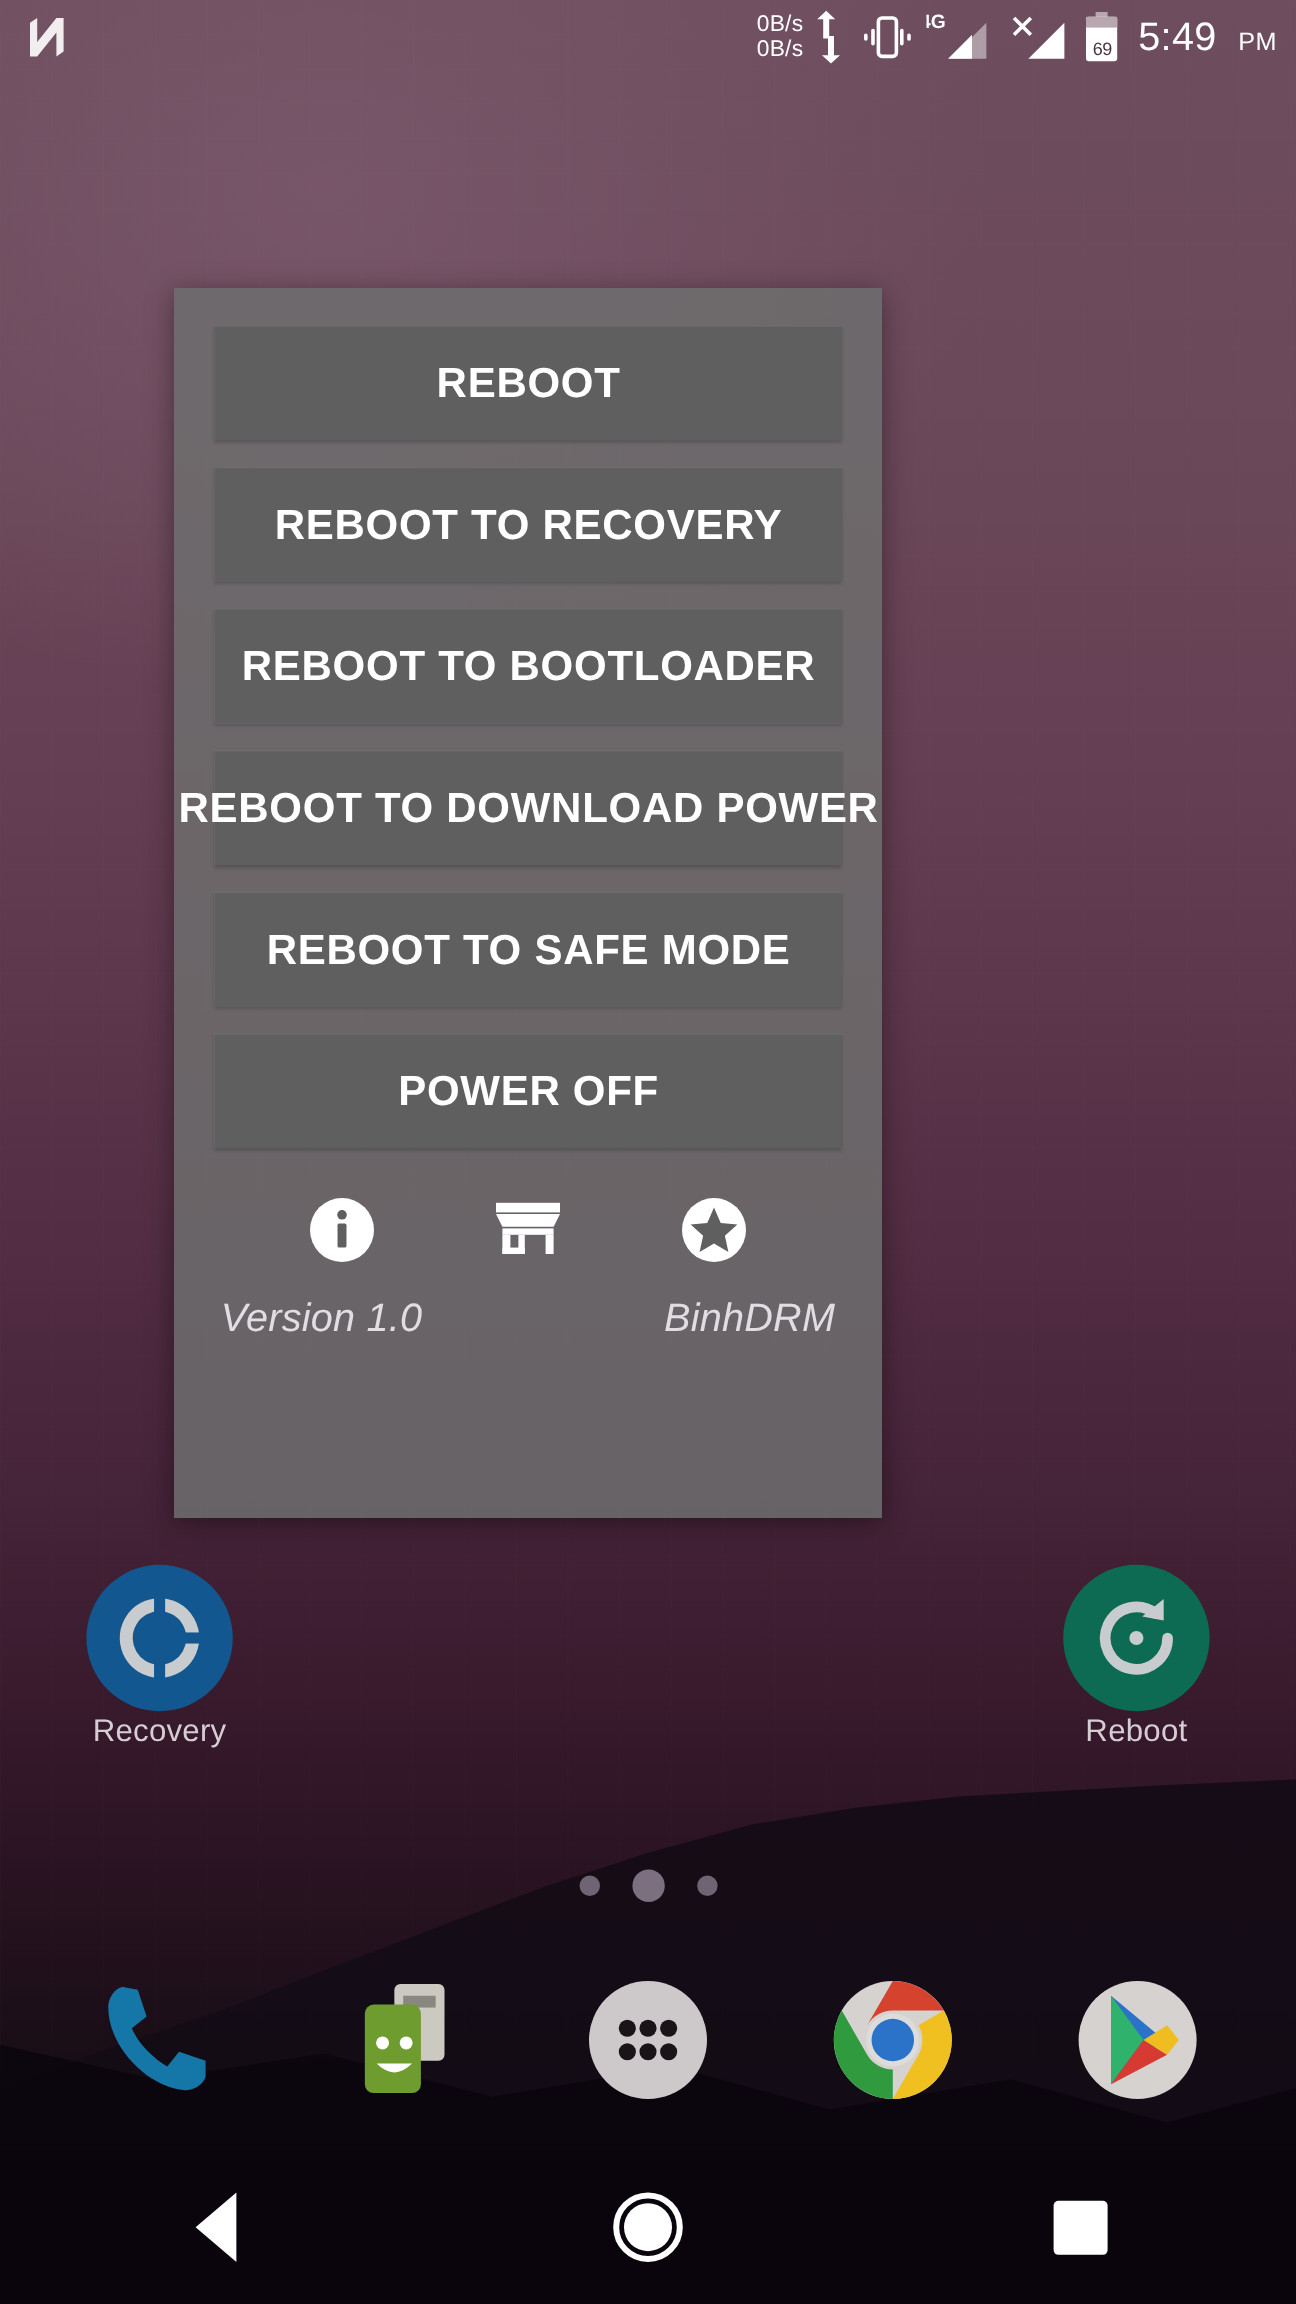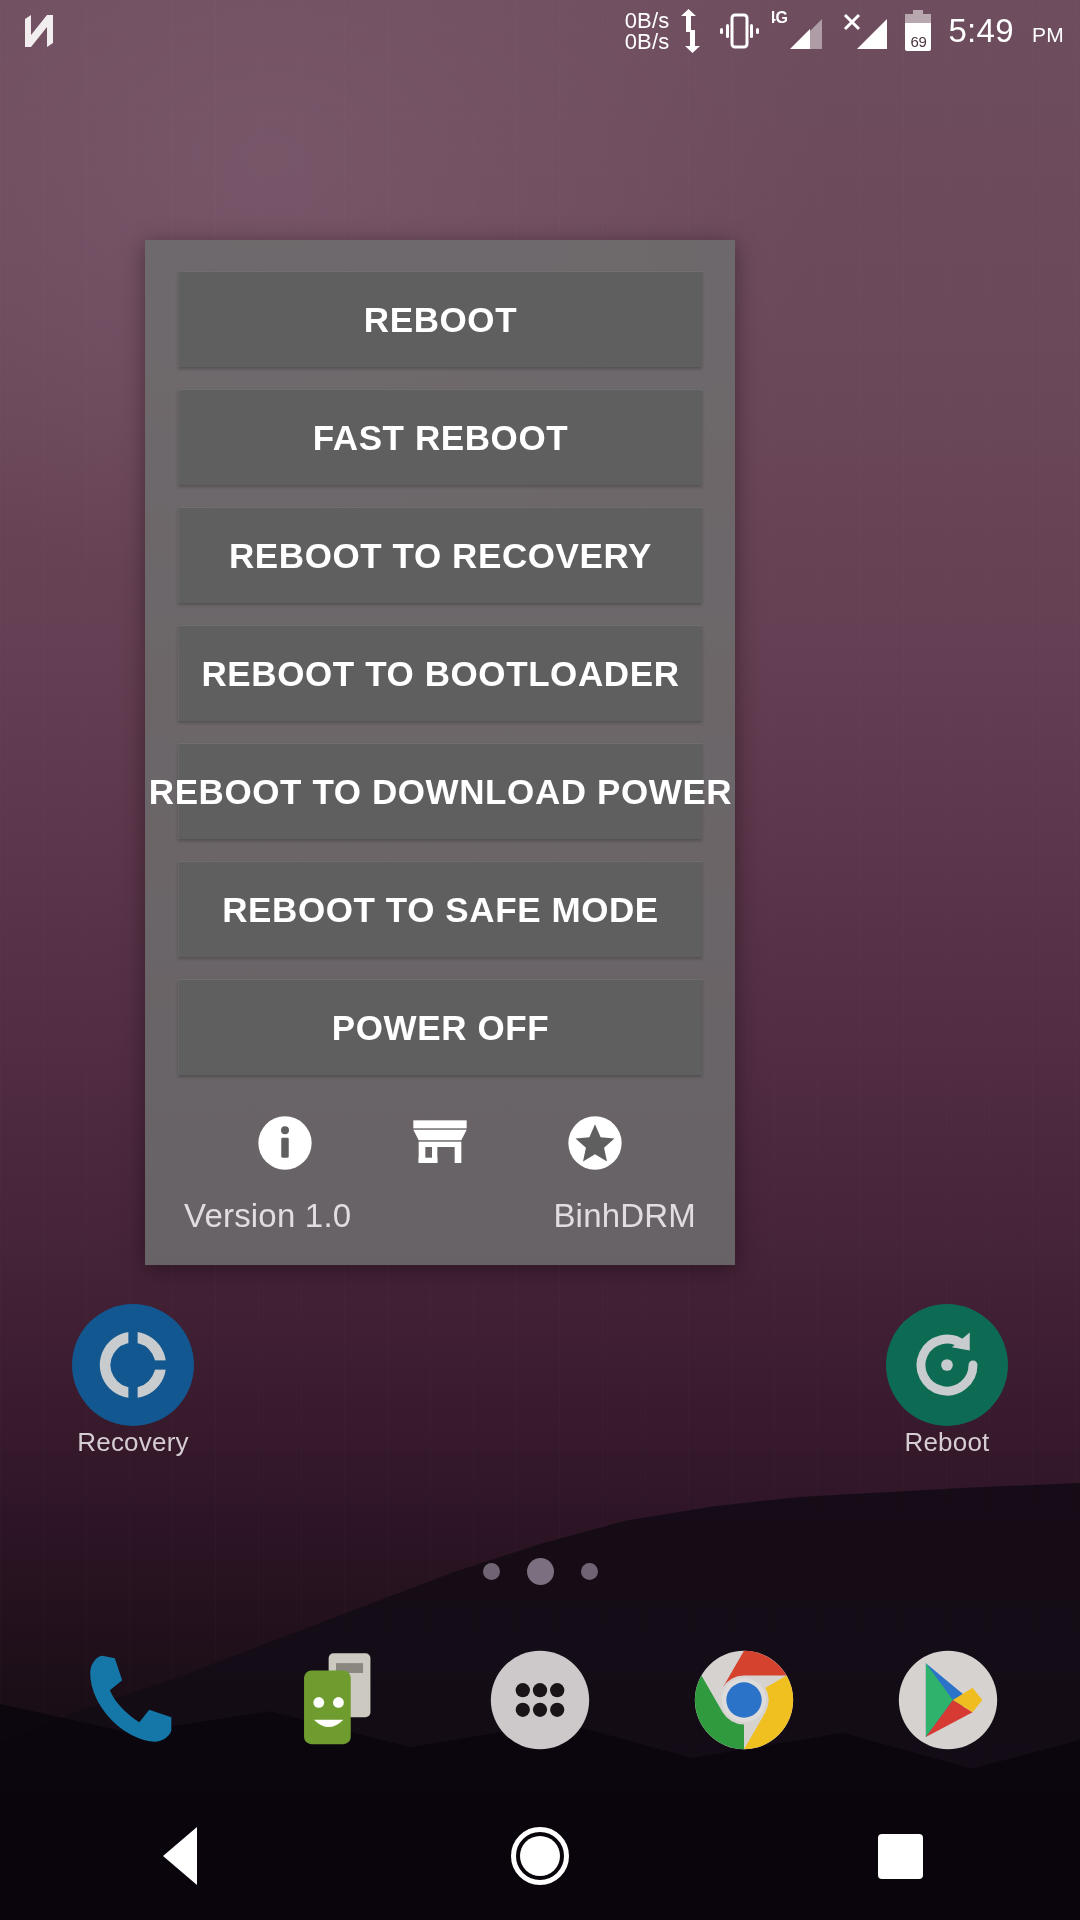--- a/index.html
+++ b/index.html
@@ -63,21 +63,21 @@
     padding:0 16px 0 22px;
     color:#fff;
   }
   .sb-left { display:flex; align-items:center; }
   .sb-right { display:flex; align-items:center; gap:11px; }
   .n-logo { width:34px; height:36px; position:relative; }
   .n-logo svg { display:block; }
 
   .netspeed {
     display:flex; flex-direction:column; align-items:flex-end;
-    font-size:22px; line-height:21px; font-weight:400; letter-spacing:.2px;
+    font-size:19px; line-height:21px; font-weight:400; letter-spacing:.2px;
     color:#fff; font-family:"Liberation Sans", sans-serif;
   }
   .sb-icon { display:flex; align-items:center; }
   .clock {
     font-size:33px; font-weight:400; color:#fff; letter-spacing:.3px;
     display:flex; align-items:baseline; gap:18px; margin-left:3px;
   }
   .clock .ampm { font-size:21px; font-weight:400; }
   .battery-txt {
     position:absolute; left:0; right:0; bottom:3px;
@@ -165,21 +165,21 @@
     display:flex; align-items:center; justify-content:space-around;
     margin-top:28px; padding:0 30px;
   }
   .ficon { width:80px; height:80px; display:flex; align-items:center; justify-content:center; cursor:pointer; }
 
   .footer-text {
     display:flex; align-items:center; justify-content:space-between;
     margin-top:14px; padding:0 6px;
   }
   .footer-text span {
-    font-size:33px; color:#e2dde2; font-weight:400; letter-spacing:.2px;
+    font-size:33px; color:#e2dde2; font-weight:400; letter-spacing:.2px;font-style:italic;
   }
 </style>
 </head>
 <body>
 
 <div id="screen">
 
   <div class="wallpaper">
     <div class="wall-noise"></div>
     <div class="mountain"></div>
@@ -330,21 +330,20 @@
       <div class="clock">
         <span>5:49</span>
         <span class="ampm">PM</span>
       </div>
     </div>
   </div>
 
   <div class="dialog">
 
     <button class="opt">REBOOT</button>
-    <button class="opt">FAST REBOOT</button>
     <button class="opt">REBOOT TO RECOVERY</button>
     <button class="opt">REBOOT TO BOOTLOADER</button>
     <button class="opt">REBOOT TO DOWNLOAD POWER</button>
     <button class="opt">REBOOT TO SAFE MODE</button>
     <button class="opt">POWER OFF</button>
 
     <div class="footer-icons">
       <div class="ficon">
         <svg width="64" height="64" viewBox="0 0 48 48">
           <circle cx="24" cy="24" r="20" fill="#fff"></circle>

